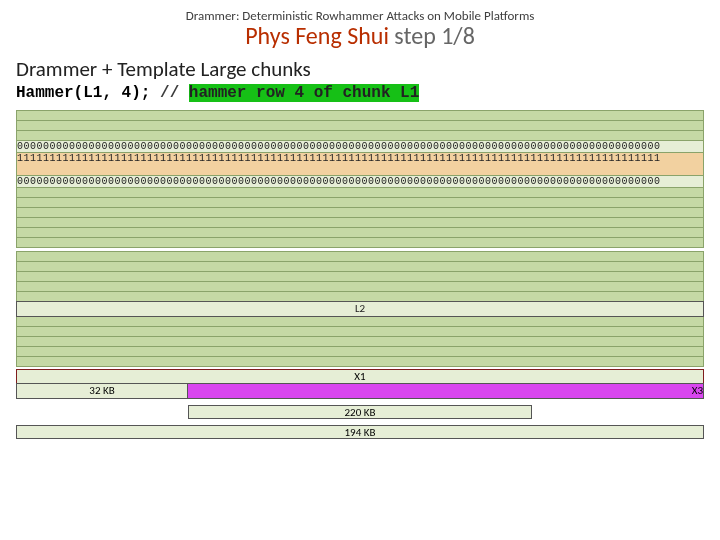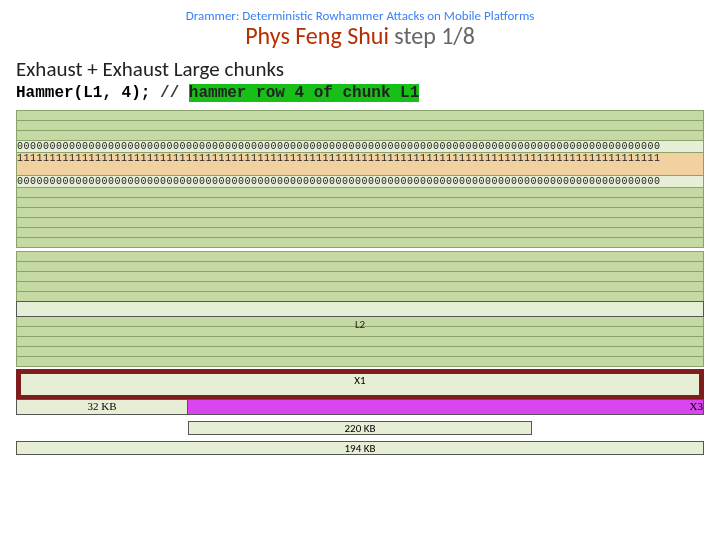--- a/index.html
+++ b/index.html
@@ -10,21 +10,21 @@
     font-family: Calibri, Arial, sans-serif;
     background: white;
     position: relative;
   }
   .slide {
     padding: 8px 12px 0 12px;
   }
   .header-small {
     text-align: center;
     font-size: 13px;
-    color: #3b82f6;
+    color: #404040;
   }
   .title {
     text-align: center;
     font-size: 24px;
     color: #b82e00;
     margin-top: -2px;
     margin-bottom: 6px;
   }
   .title .step {
     color: #666;
@@ -84,40 +84,39 @@
     box-sizing: border-box;
     margin-bottom: -1px;
     background: #e6eed6;
     position: relative;
   }
   .big-row.labelled {
     height: 16px;
   }
   .big-row .lbl {
     position: absolute;
-    top: 16px; left: 0; right: 0;
+    top: 0; left: 0; right: 0;
     text-align: center;
     font-size: 11px;
     color: #222;
   }
   .x1 {
-    height: 31px;
-    border: 5px solid #7f1d1d;
+    height: 15px;
+    border: 1px solid #7f1d1d;
     box-sizing: border-box;
     margin-top: 3px;
     text-align: center;
     font-size: 11px;
     background: #e6eed6;
   }
   .kbrow {
     display: flex;
     height: 16px;
     box-sizing: border-box;
     margin-top: -1px;
-    font-family: Liberation Serif, serif;
   }
   .box32 {
     width: 25%;
     border: 1px solid #555;
     background: #e6eed6;
     font-size: 11px;
     text-align: center;
     box-sizing: border-box;
   }
   .boxrest {
@@ -143,21 +142,21 @@
   .label256 { width: 100%; margin-top: 6px; margin-bottom: 6px;}
 </style>
 </head>
 <body>
 
 <div class="slide">
   <div class="header-small">Drammer: Deterministic Rowhammer Attacks on Mobile Platforms</div>
   <div class="title">
     <span>Phys Feng Shui </span><span class="step">step 1/8</span>
   </div>
-  <div class="subtitle">Exhaust + Exhaust Large chunks</div>
+  <div class="subtitle">Drammer + Template Large chunks</div>
   <div class="code">
     <span>Hammer(L1, 4); </span><span class="comment-slashes">// </span><span class="comment-text">hammer row 4 of chunk L1</span>
   </div>
 
   <div class="mem">
 
     <div class="row"></div>
     <div class="row"></div>
     <div class="row"></div>
     <div class="row content">000000000000000000000000000000000000000000000000000000000000000000000000000000000000000000000000000</div>

